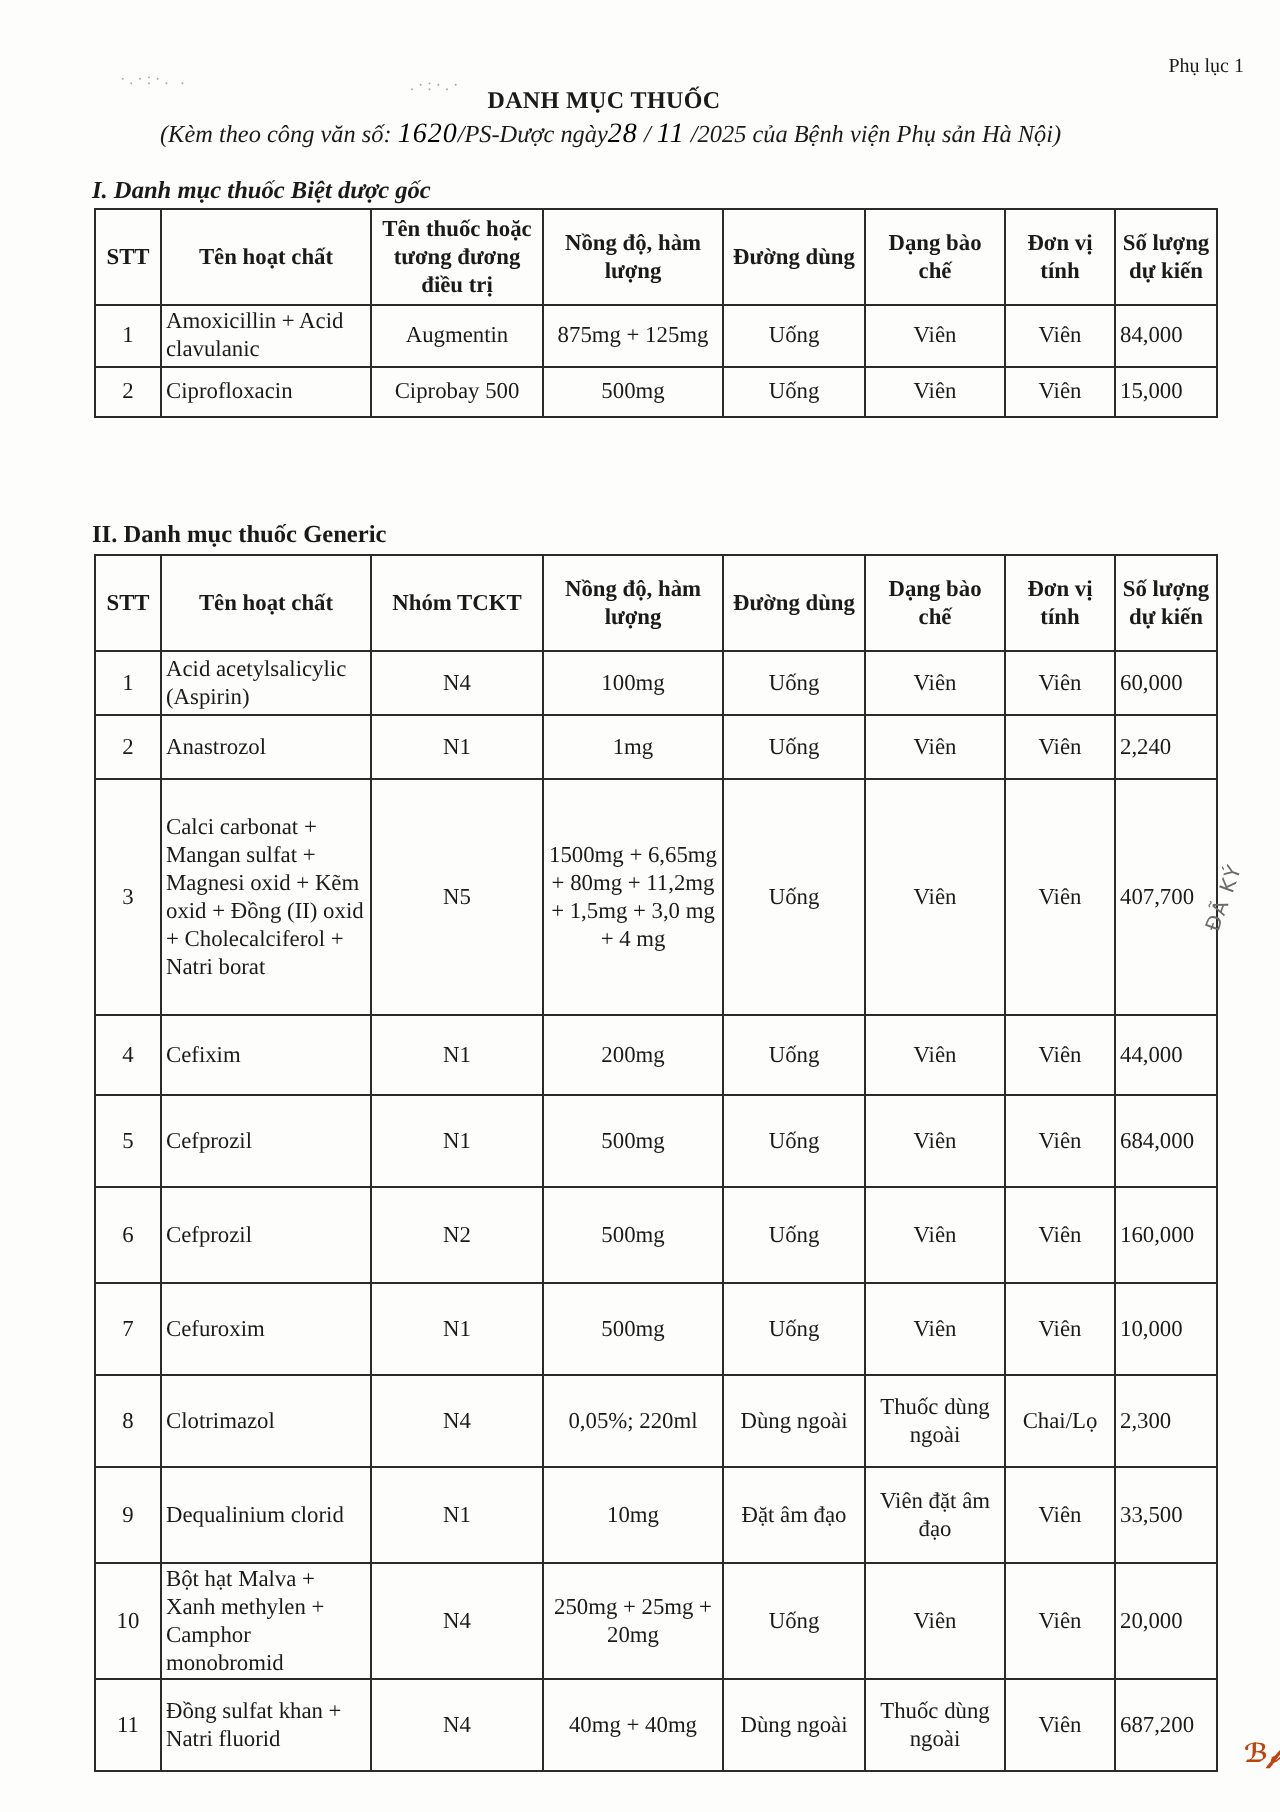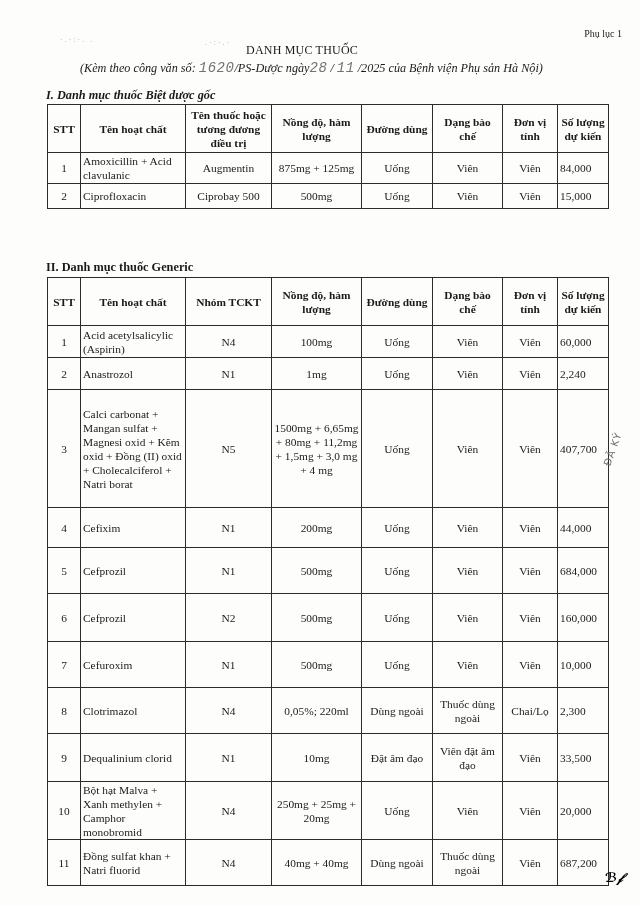--- a/index.html
+++ b/index.html
@@ -7,29 +7,29 @@
     width: 640px; height: 906px; position: relative; overflow: hidden;
     background: #fdfdfc; color: #1a1a1a;
     font-family: "Liberation Serif", "DejaVu Serif", serif;
   }
   .appendix {
     position: absolute; right: 18px; top: 28px;
     font-size: 10px; 
   }
   .title {
     position: absolute; left: 0; width: 604px; top: 43px; text-align: center;
-    font-weight: normal; font-size: 12px; letter-spacing: 0.2px;
+    font-weight: bold; font-size: 12px; letter-spacing: 0.2px;
   }
   .subtitle {
     position: absolute; left: 80px; top: 60px;
     font-size: 12.2px; font-style: italic; white-space: nowrap;
   }
   .hand {
-    font-family: Liberation Mono, monospace; font-style: italic; font-size: 14px;
-    color: #737373; letter-spacing: 0.5px;
+    font-family: Liberation Serif, serif; font-style: italic; font-size: 14px;
+    color: #000000; letter-spacing: 0.5px;
   }
   .section {
     position: absolute; left: 46px; font-weight: bold; font-size: 12.3px;
   }
   #sec1 { top: 88px; font-style: italic; }
   #sec2 { top: 260px; }
 
   table {
     position: absolute; left: 47px; border-collapse: collapse;
     table-layout: fixed; font-size: 11.4px;
@@ -47,23 +47,23 @@
 
   #t1 { top: 104px; width: 561px; }
   #t2 { top: 277px; width: 561px; }
 
   .stamp {
     position: absolute; right: 2px; top: 370px; width: 20px; height: 100px;
     color: #6a6a6a; font-size: 10px; font-family: "DejaVu Sans", sans-serif;
     writing-mode: vertical-rl; transform: rotate(200deg); letter-spacing: 1px;
   }
   .initials {
-    position: absolute; left: 605px; top: 870px;
+    position: absolute; left: 622px; top: 870px;
     font-family: "DejaVu Sans", sans-serif; font-style: italic; font-weight: bold;
-    font-size: 13px; color: #000000;
+    font-size: 13px; color: #c2410c;
   }
   .speck { position: absolute; color: #aaa; font-size: 8px; letter-spacing: 2px; }
 </style>
 </head>
 <body>
 
 <div class="speck" style="left:60px;top:35px;">·.·:·. .</div>
 <div class="speck" style="left:205px;top:38px;">.·:·.·</div>
 
 <div class="appendix">Phụ lục 1</div>

